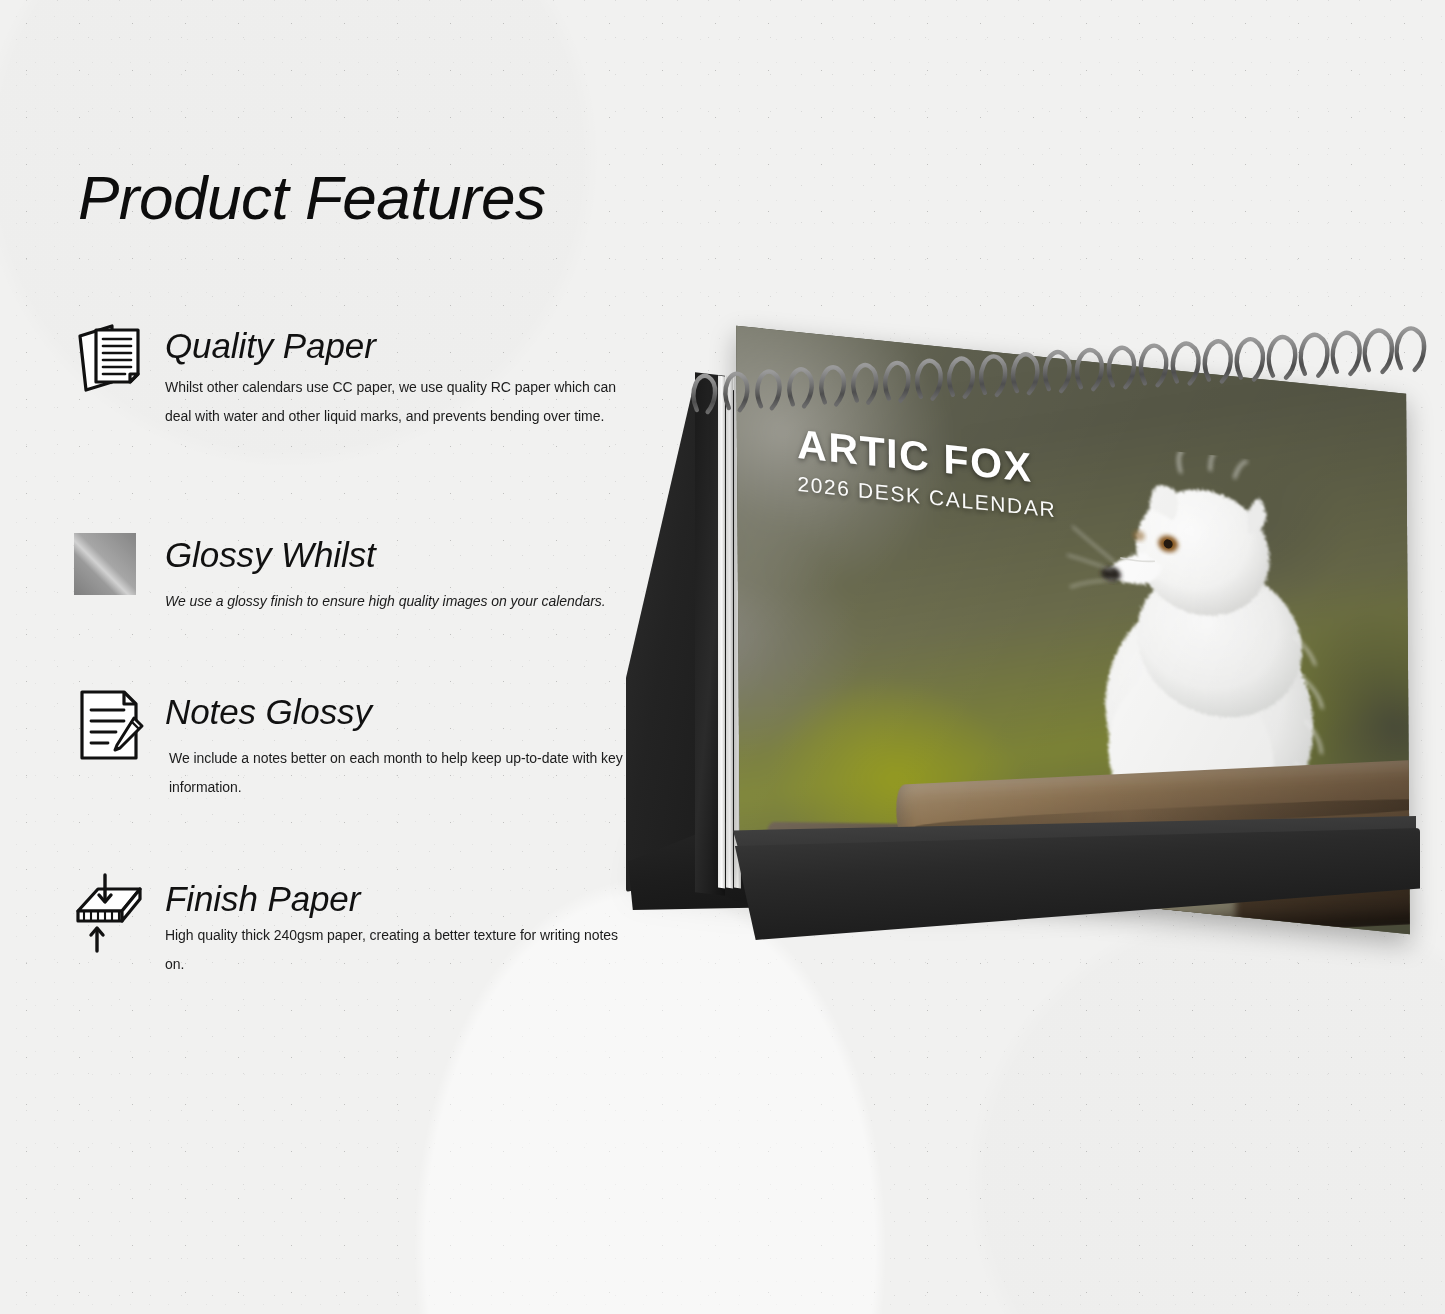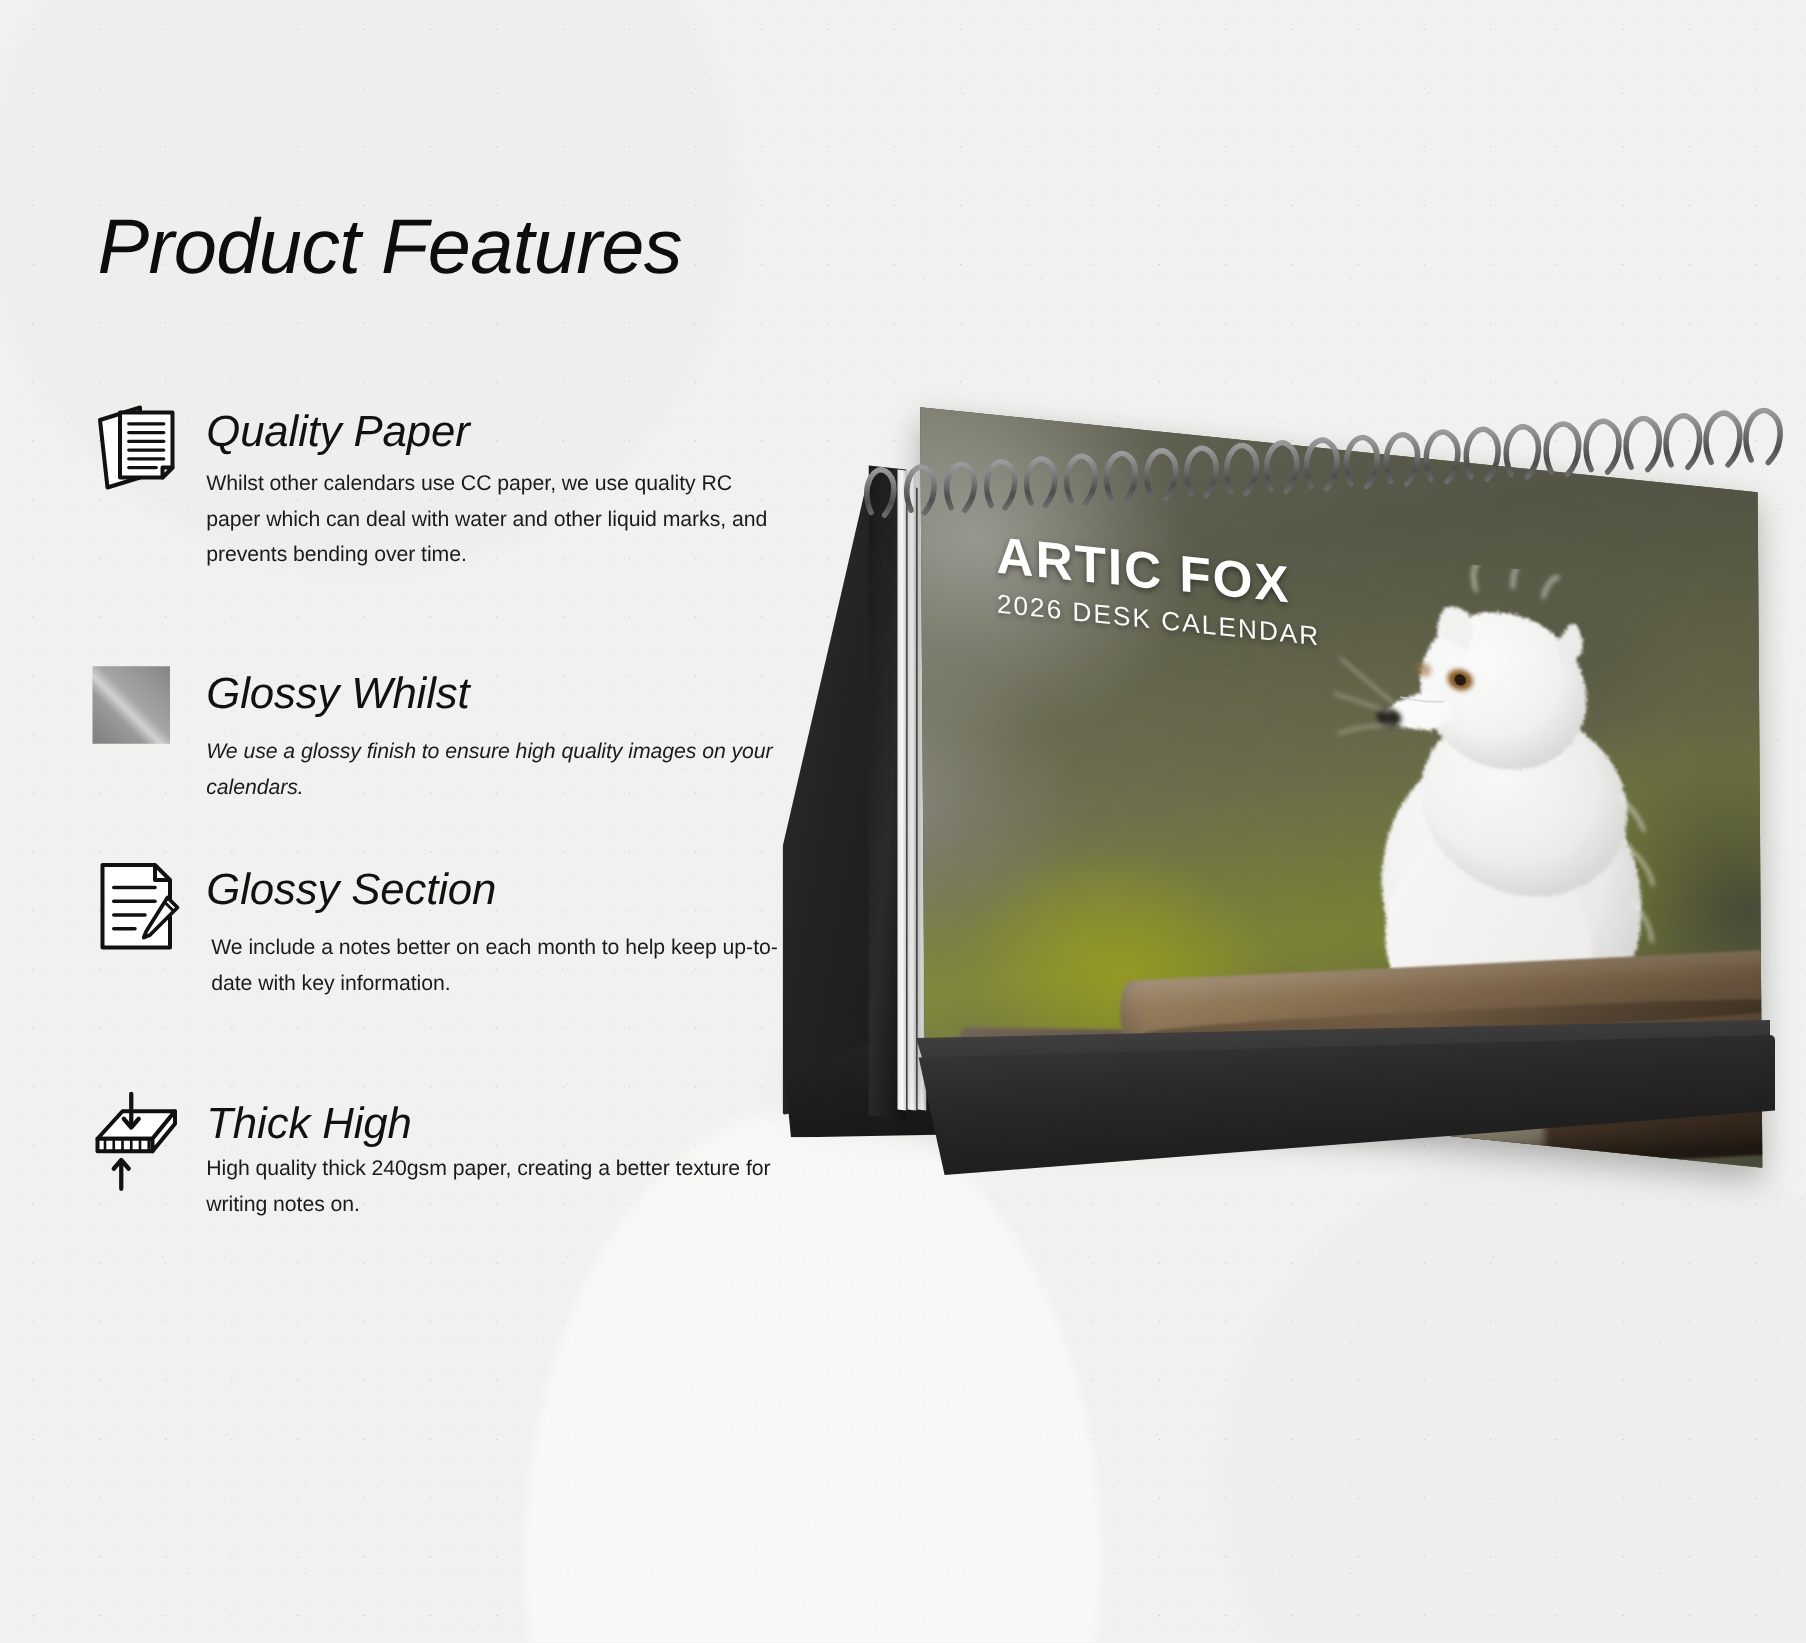--- a/index.html
+++ b/index.html
@@ -87,21 +87,21 @@
     color:#111;
     white-space:nowrap;
     letter-spacing:-0.1px;
     text-align:center;
   }
   .feature-body {
     position:absolute;
     left:93px;
     top:53px;
     width:462px;
-    font-size:17px;
+    font-size:14px;
     line-height:28.5px;
     color:#1b1b1b;
     letter-spacing:-0.05px;
   }
   
   .feature[data-idx="1"] .feature-body { top:58px;font-style:italic; }
   .feature[data-idx="2"] .feature-body { top:58px; left:97px; }
   .feature[data-idx="3"] .feature-body { top:48px; }
 
   
@@ -342,21 +342,21 @@
         <g stroke-width="2.8" stroke-linecap="round">
           <line x1="19" y1="24" x2="52" y2="24"></line>
           <line x1="19" y1="35" x2="52" y2="35"></line>
           <line x1="19" y1="46" x2="44" y2="46"></line>
           <line x1="19" y1="57" x2="36" y2="57"></line>
         </g>
         <path d="M62 32 L70 40 L48 62 L43 64 L45 59 Z" fill="#fff" stroke-width="3"></path>
         <line x1="59" y1="35" x2="67" y2="43" stroke-width="2.4"></line>
       </svg>
     </div>
-    <div class="feature-title">Glossy Section</div>
+    <div class="feature-title">Notes Glossy</div>
     <div class="feature-body">We include a notes better on each month to help keep up-to-date with key information.</div>
   </div>
 
   <div class="feature" data-idx="3">
     <div class="feature-icon">
       <svg viewBox="0 0 78 80" fill="none" stroke="#111" stroke-width="3.2" stroke-linejoin="round">
         <path d="M6 38 L26 16 L68 16 L50 38 Z" fill="#fff"></path>
         <path d="M6 38 L6 48 L50 48 L50 38 Z" fill="#fff"></path>
         <path d="M50 48 L50 38 L68 16 L68 26 Z" fill="#fff"></path>
         <g stroke-width="2.1">
@@ -368,21 +368,21 @@
           <line x1="47" y1="38" x2="47" y2="48"></line>
         </g>
         <g stroke-width="3.4" stroke-linecap="round">
           <line x1="33" y1="2" x2="33" y2="28"></line>
           <path d="M27 22 L33 29 L39 22" fill="none"></path>
           <line x1="25" y1="78" x2="25" y2="56"></line>
           <path d="M19 62 L25 55 L31 62" fill="none"></path>
         </g>
       </svg>
     </div>
-    <div class="feature-title">Thick High</div>
+    <div class="feature-title">Finish Paper</div>
     <div class="feature-body">High quality thick 240gsm paper, creating a better texture for writing notes on.</div>
   </div>
 </div>
 
 <div id="calendar">
 
   <div id="calendar-shadow"></div>
 
   <div id="easel-back"></div>
   <div id="easel-back-fold"></div>

